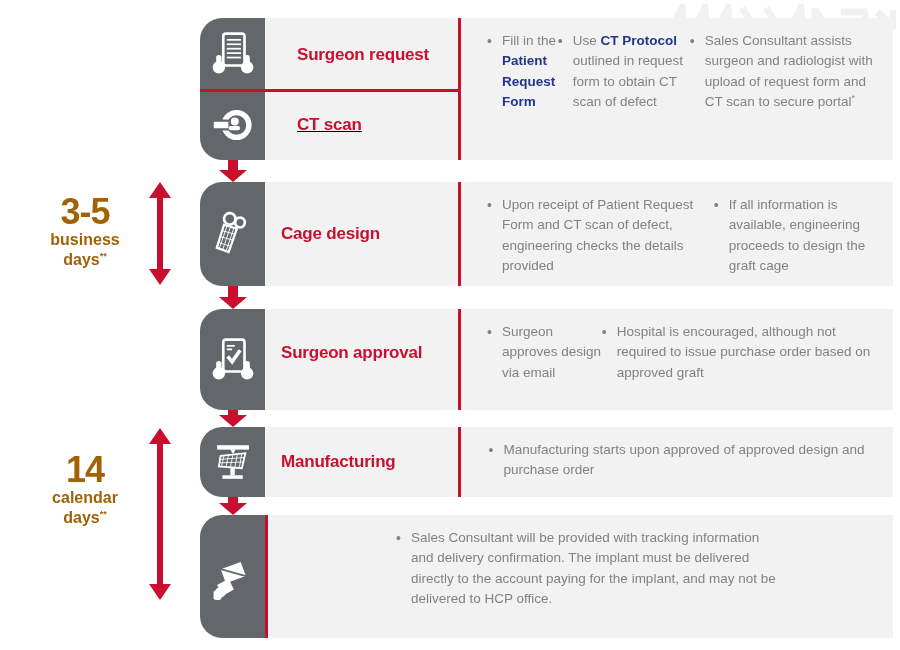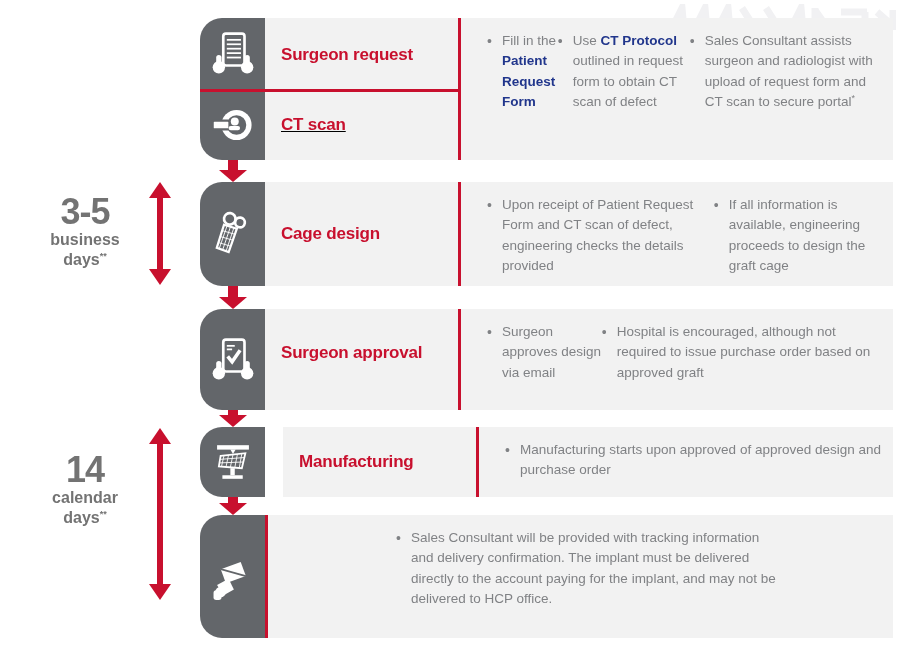--- a/index.html
+++ b/index.html
@@ -36,21 +36,21 @@
   }
   .bullet::before{
     content:"\2022";position:absolute;left:0;top:0;color:#808285;font-size:14px;
   }
   .link-text{color:#21368c;font-weight:bold;}
   .sup{vertical-align:super;font-size:9px;line-height:0;}
   .hline{position:absolute;left:0;top:71px;width:261px;height:3px;background:#c8102e;z-index:3;}
   .sub-label{height:71px;display:flex;align-items:center;}
   .connector{position:absolute;z-index:0;}
   .duration{
-    position:absolute;left:25px;width:120px;text-align:center;color:#737373;z-index:2;
+    position:absolute;left:25px;width:120px;text-align:center;color:#a16207;z-index:2;
   }
   .duration .value{font-size:36px;font-weight:bold;line-height:1;letter-spacing:-1px;}
   .duration .unit{font-size:16px;font-weight:bold;line-height:1.25;}
   .dbl-arrow{position:absolute;z-index:2;}
   .watermark{position:absolute;left:668px;top:4px;z-index:0;}
   .bottom-mark{position:absolute;left:735px;top:634px;width:58px;height:3px;background:#ededf2;}
   svg{display:block;}
 </style>
 </head>
 <body>
@@ -146,21 +146,21 @@
       <svg width="46" height="46" viewBox="0 0 52 52">
         <circle cx="30" cy="26" r="17" fill="#fff"></circle>
         <circle cx="30" cy="26" r="11" fill="#63666a"></circle>
         <rect x="3" y="21" width="19" height="10" rx="2" fill="#fff" stroke="#63666a" stroke-width="2.5"></rect>
         <circle cx="28" cy="22" r="4.5" fill="#fff"></circle>
         <rect x="21" y="27" width="13" height="5" rx="2.5" fill="#fff"></rect>
       </svg>
     </div>
   </div>
   <div class="content">
-    <div class="label-col" style="padding-left:16px;">
+    <div class="label-col" style="padding-left:32px;">
       <div class="sub-label">
           <span class="step-label">Surgeon request</span>
         </div>
       <div class="sub-label" style="height:69px;text-decoration:underline;">
           <span class="step-label">CT scan</span>
         </div>
     </div>
     <div class="red-divider"></div>
     <div class="bullets-col">
       <div class="bullet"><span>Fill in the </span><span class="link-text">Patient Request Form</span></div>
@@ -223,21 +223,21 @@
       <span class="step-label" style="margin-bottom:13px;">Surgeon approval</span>
     </div>
     <div class="red-divider"></div>
     <div class="bullets-col">
       <div class="bullet" style="margin-bottom:27px;"><span>Surgeon approves design via email</span></div>
       <div class="bullet"><span>Hospital is encouraged, although not required to issue purchase order based on approved graft</span></div>
     </div>
   </div>
 </div>
 
-<div class="block" style="top:427px;height:70px;gap:18px;">
+<div class="block" style="top:427px;height:70px;">
   <div class="icon-box">
     <svg width="46" height="46" viewBox="0 0 52 52">
       <rect x="8" y="7" width="36" height="5" fill="#fff"></rect>
       <polygon points="23,12 29,12 26,17" fill="#fff"></polygon>
       <polygon points="12,19 40,16 36,33 10,31" stroke="#fff" stroke-width="2" fill="none"></polygon>
       <g stroke="#fff" stroke-width="1">
         <line x1="11.5" y1="23" x2="38.5" y2="21"></line>
           <line x1="11" y1="27" x2="37.5" y2="26"></line>
         <line x1="16" y1="18" x2="13" y2="31"></line>
           <line x1="21" y1="18" x2="18" y2="32"></line>

